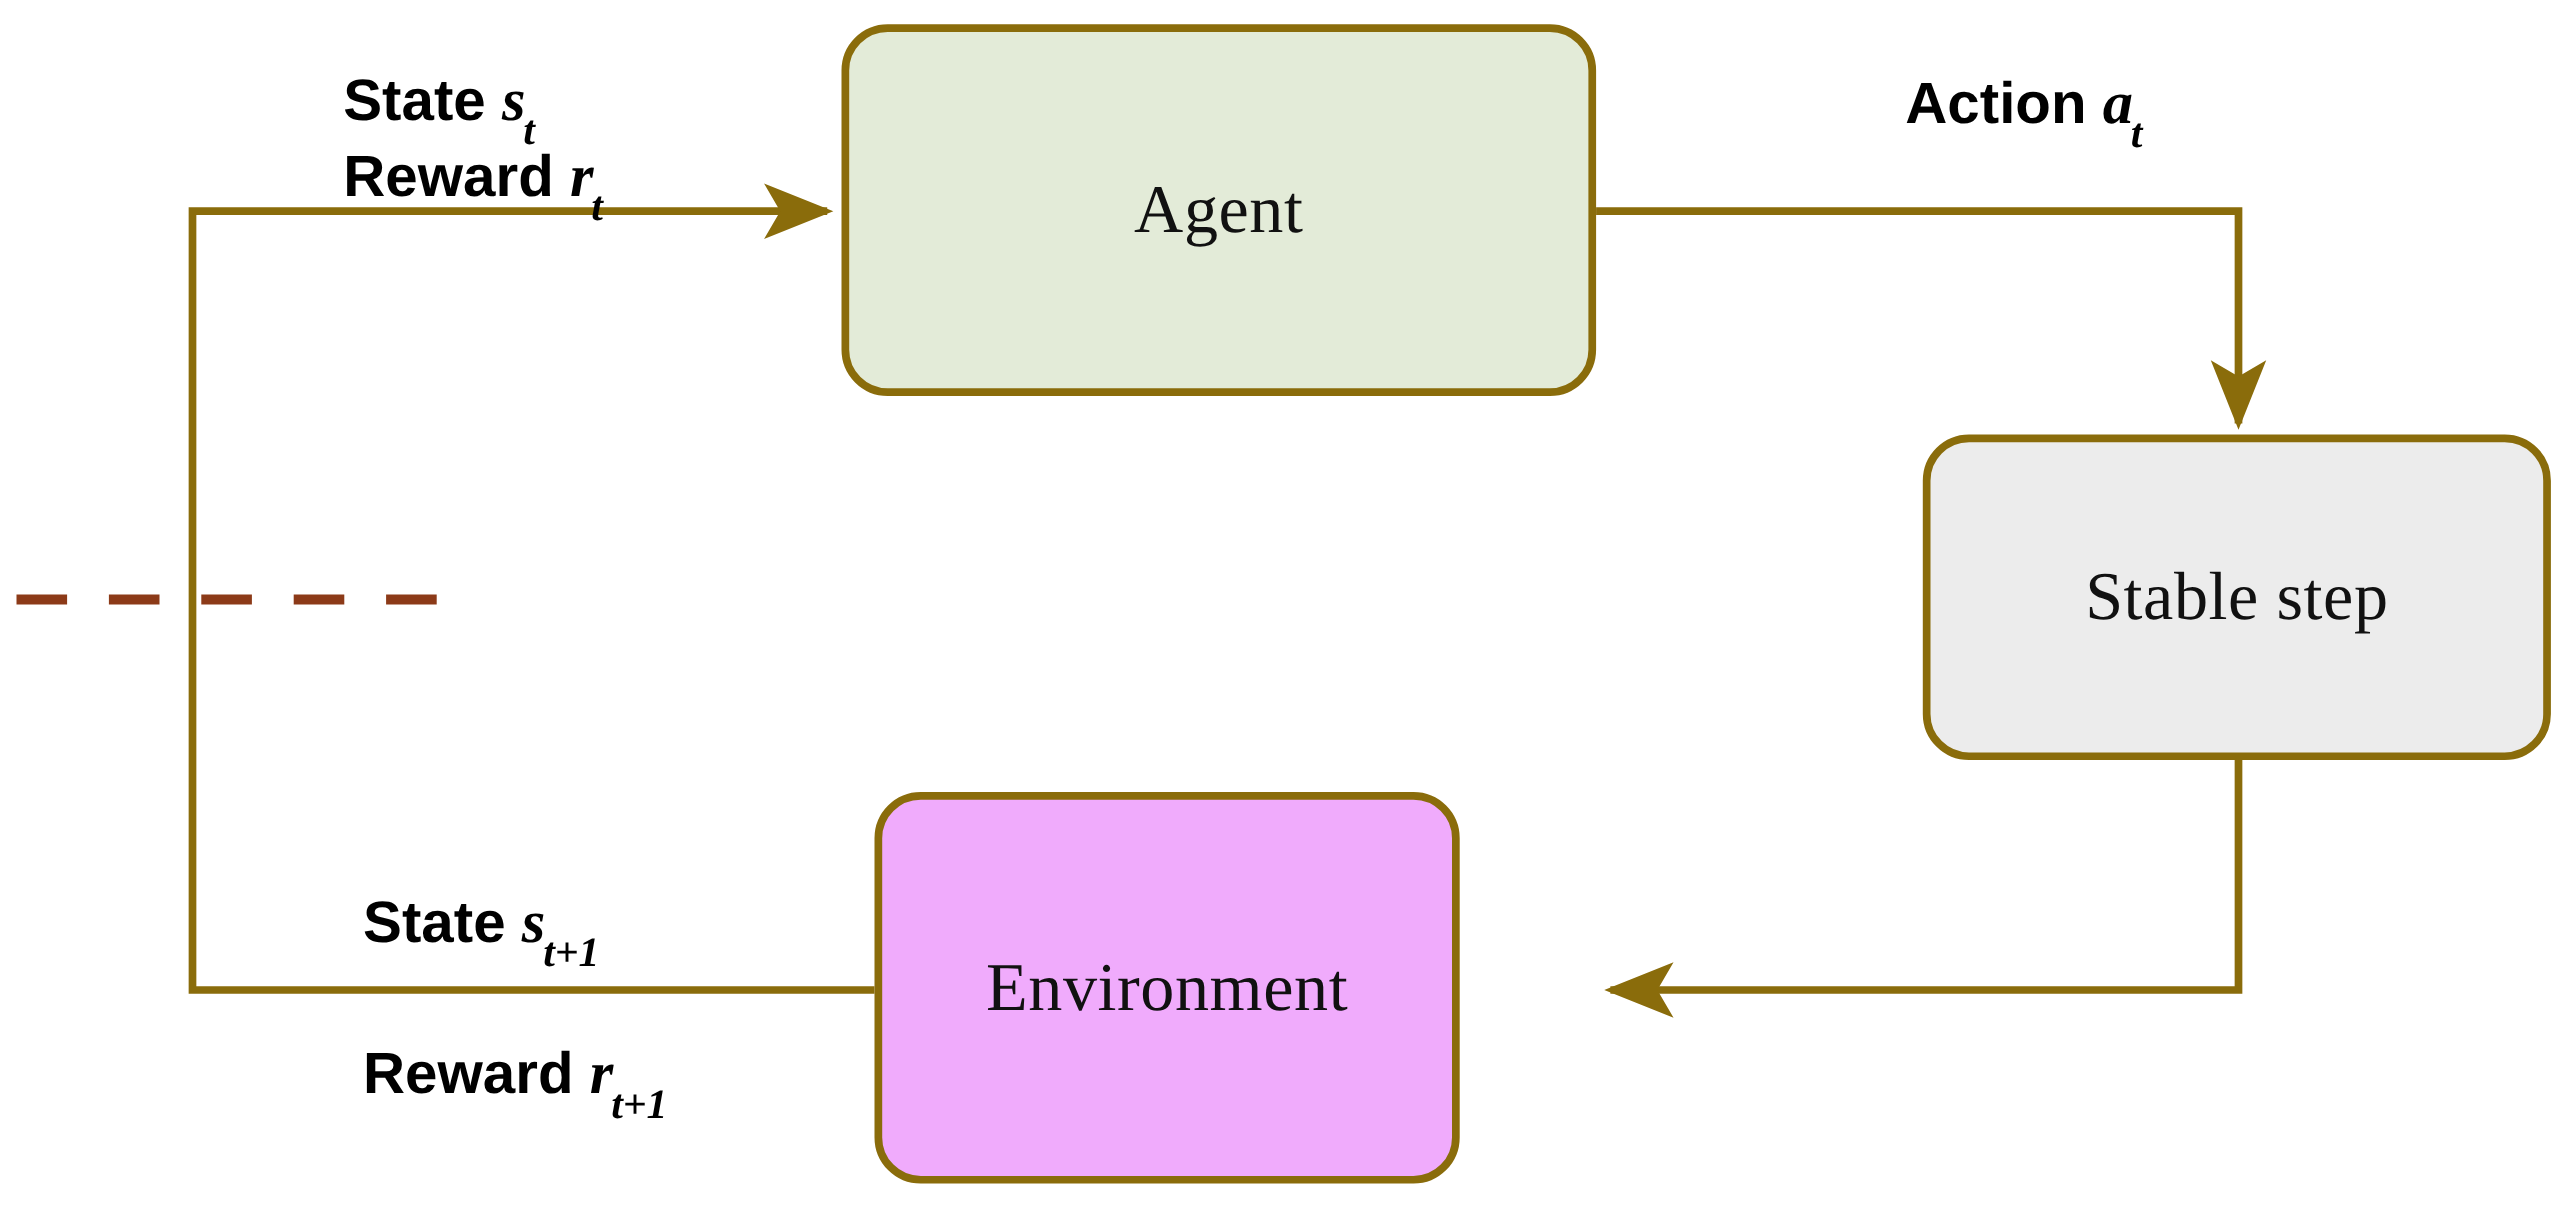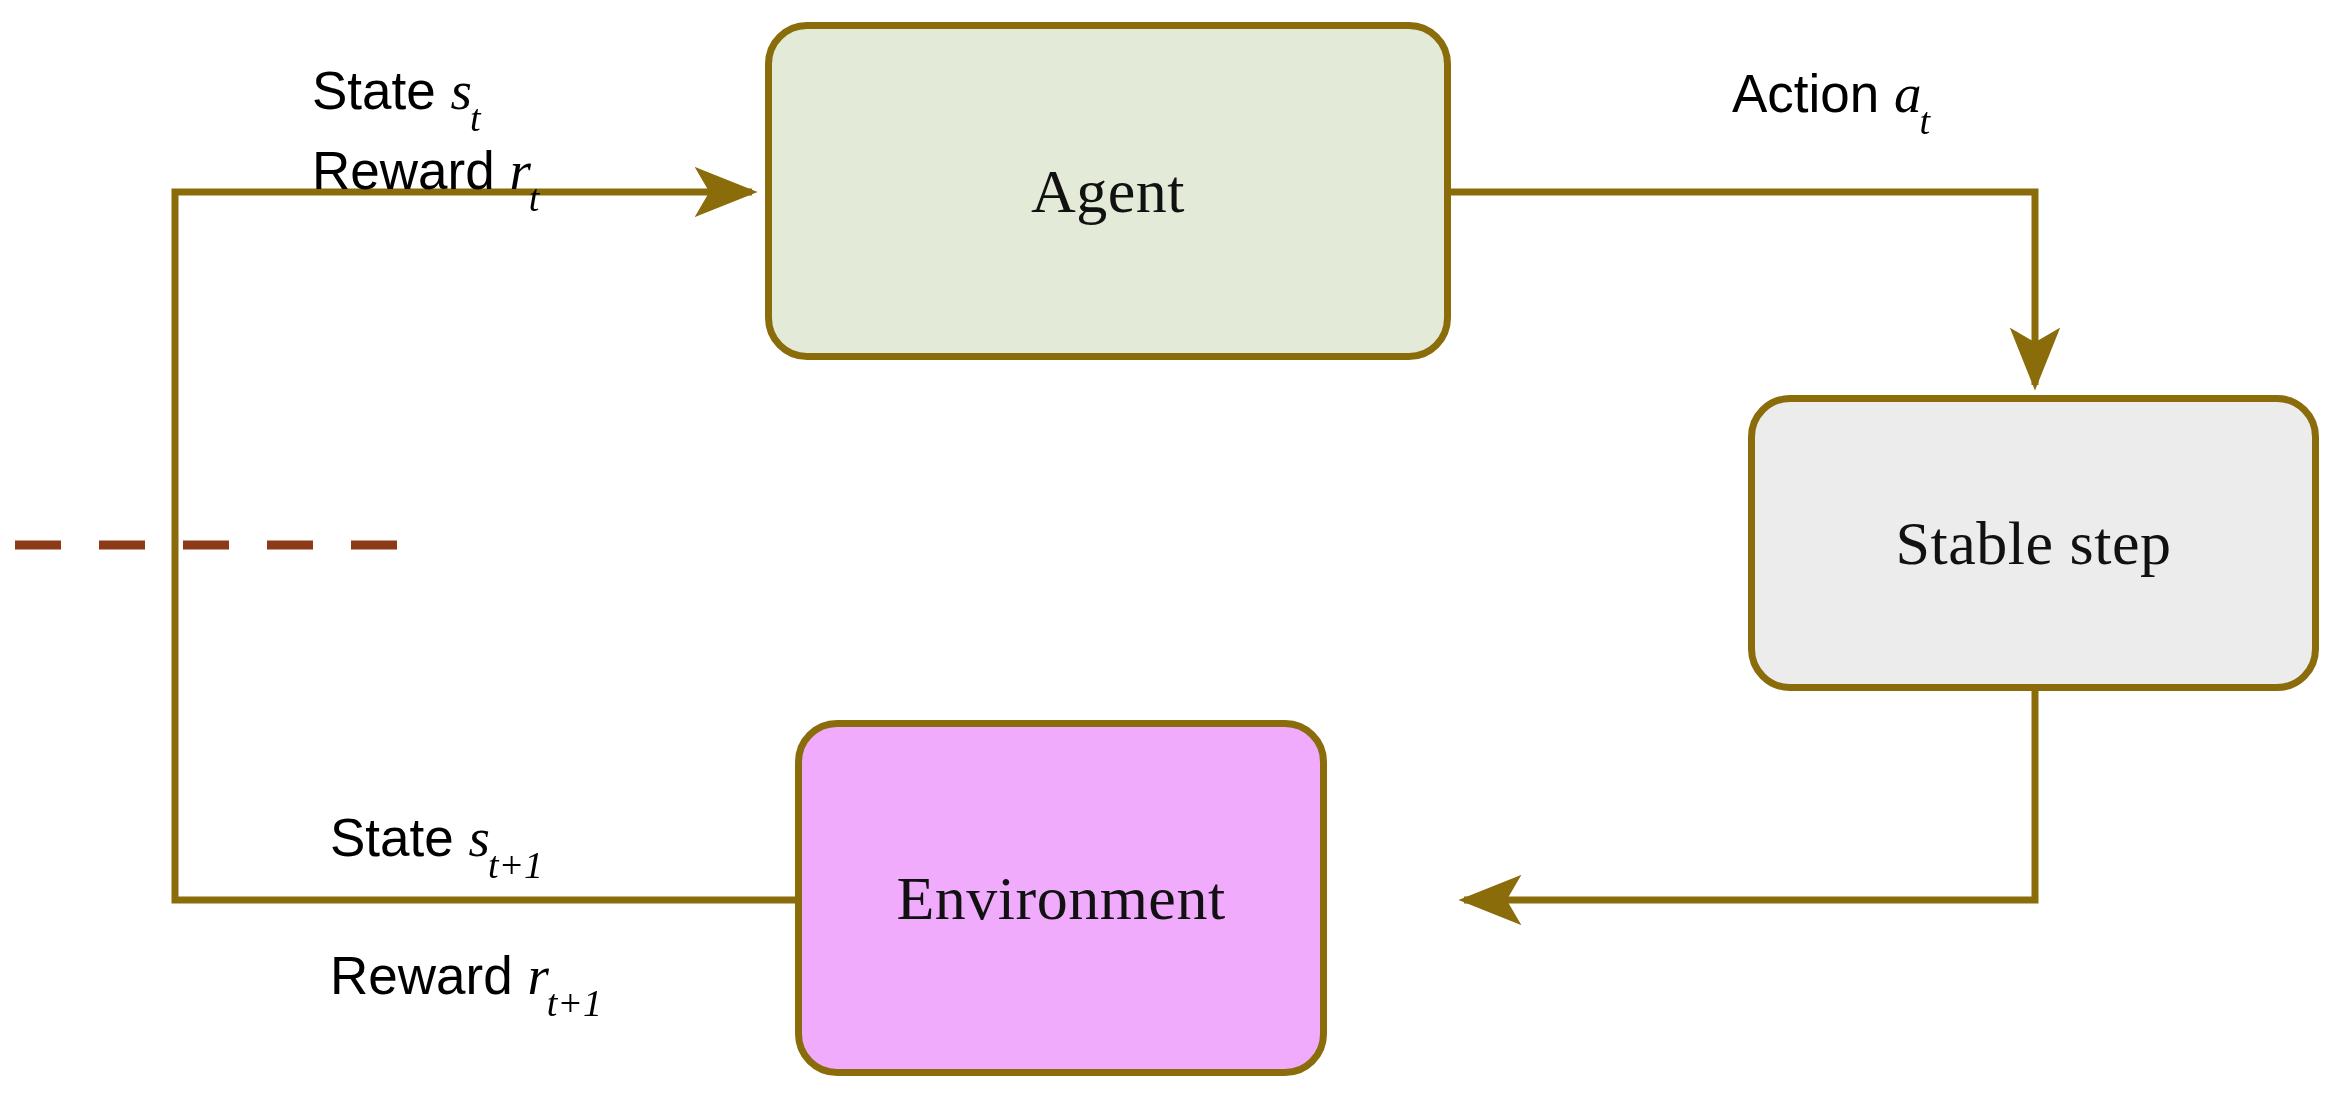--- a/index.html
+++ b/index.html
@@ -67,38 +67,39 @@
 
   
   .edge-label {
     position: absolute;
     font-family: "Liberation Sans", sans-serif;
     font-size: 53px;
     color: #000000;
     white-space: nowrap;
     line-height: 1;
     z-index: 4;
+    font-weight: bold;
   }
   .edge-label .sym {
     font-family: "Liberation Serif", serif;
     font-style: italic;
     font-size: 55px;
   }
   .edge-label .sub {
     font-family: "Liberation Serif", serif;
     font-style: italic;
     font-size: 38px;
     vertical-align: sub;
     position: relative;
     top: 10px;
     left: -2px;
   }
 
   #label-state-t      { left: 312px;  top: 63px;  }
-  #label-reward-t     { left: 312px;  top: 143px; }
+  #label-reward-t     { left: 312px;  top: 132px; }
   #label-action-t     { left: 1700px; top: 66px; margin-left: 32px;  }
   #label-state-t1     { left: 330px;  top: 533px; }
   #label-reward-t1    { left: 330px;  top: 619px; }
 
   
   #label-state-t1  { top: 810px; }
   #label-reward-t1 { top: 948px; }
 </style>
 </head>
 <body>

